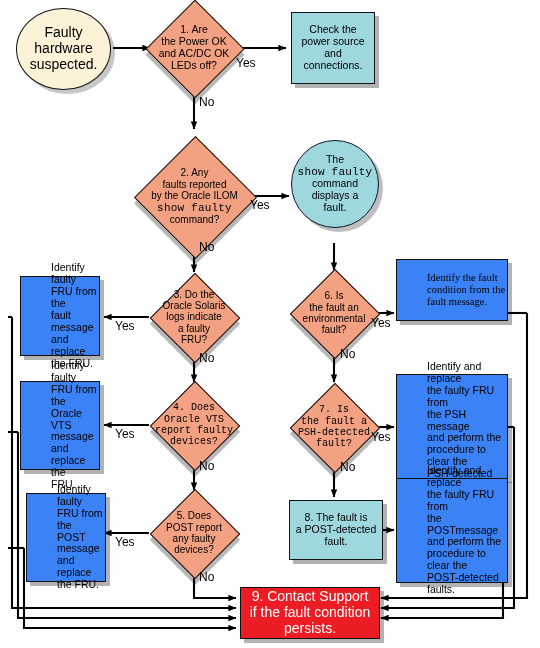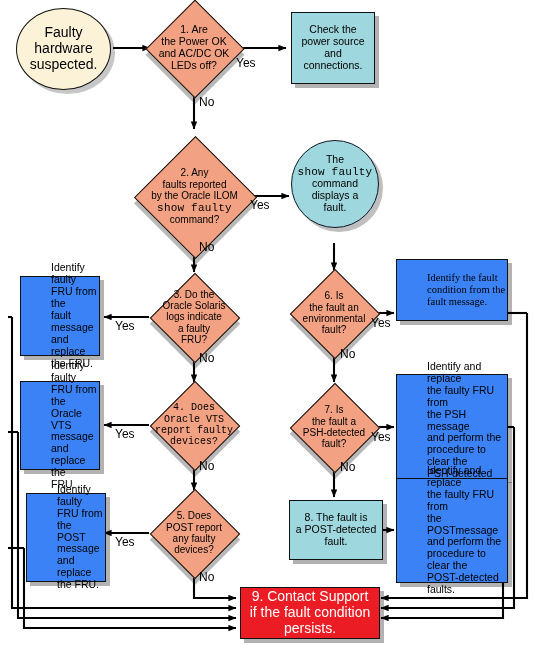--- a/index.html
+++ b/index.html
@@ -259,21 +259,21 @@
   <div class="elab" style="left:340px;top:347px;">No</div>
 
   <div class="node rect green left-al f105" style="left:396px;top:259px;width:112px;height:62px;font-family:Liberation Serif, serif;">
     <span class="txt">
       <span>Identify the fault</span><br>
       <span>condition from the</span><br>
       <span>fault message.</span>
     </span>
   </div>
 
-  <div class="diamond" style="left:303px;top:396px;width:62px;height:62px;">
+  <div class="diamond" style="left:303px;top:396px;width:62px;height:62px;font-family:Liberation Mono, monospace;">
     <div class="dshape"></div>
     <div class="dlabel f10" style="left:-14px;width:calc(100% + 28px);">
       <span class="txt">
         <span>7. Is</span><br>
         <span>the fault a</span><br>
         <span>PSH-detected</span><br>
         <span>fault?</span>
       </span>
     </div>
   </div>

